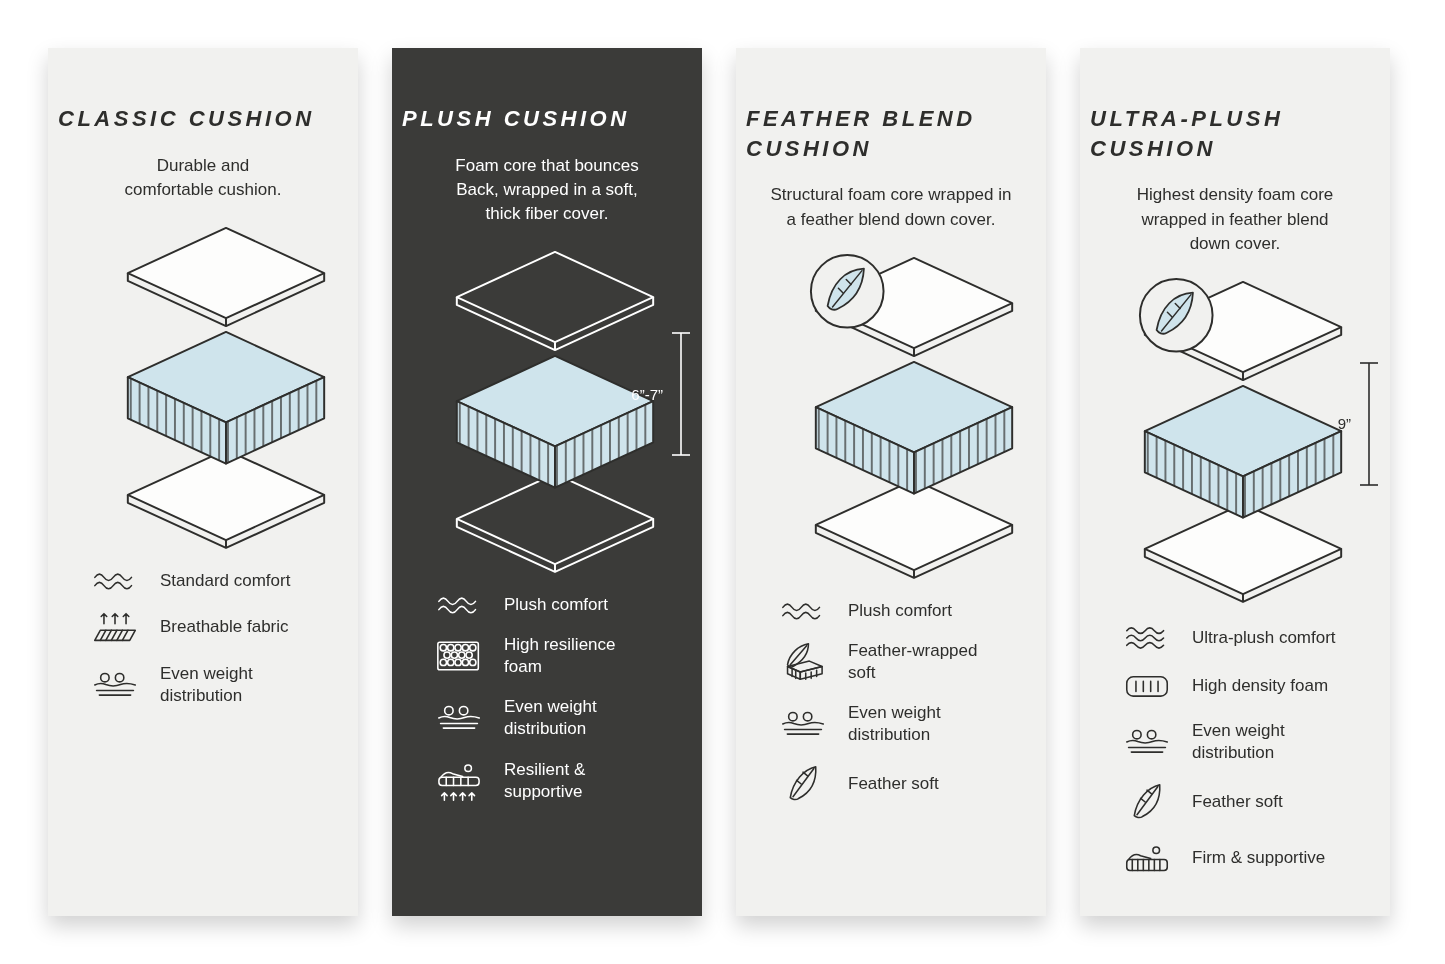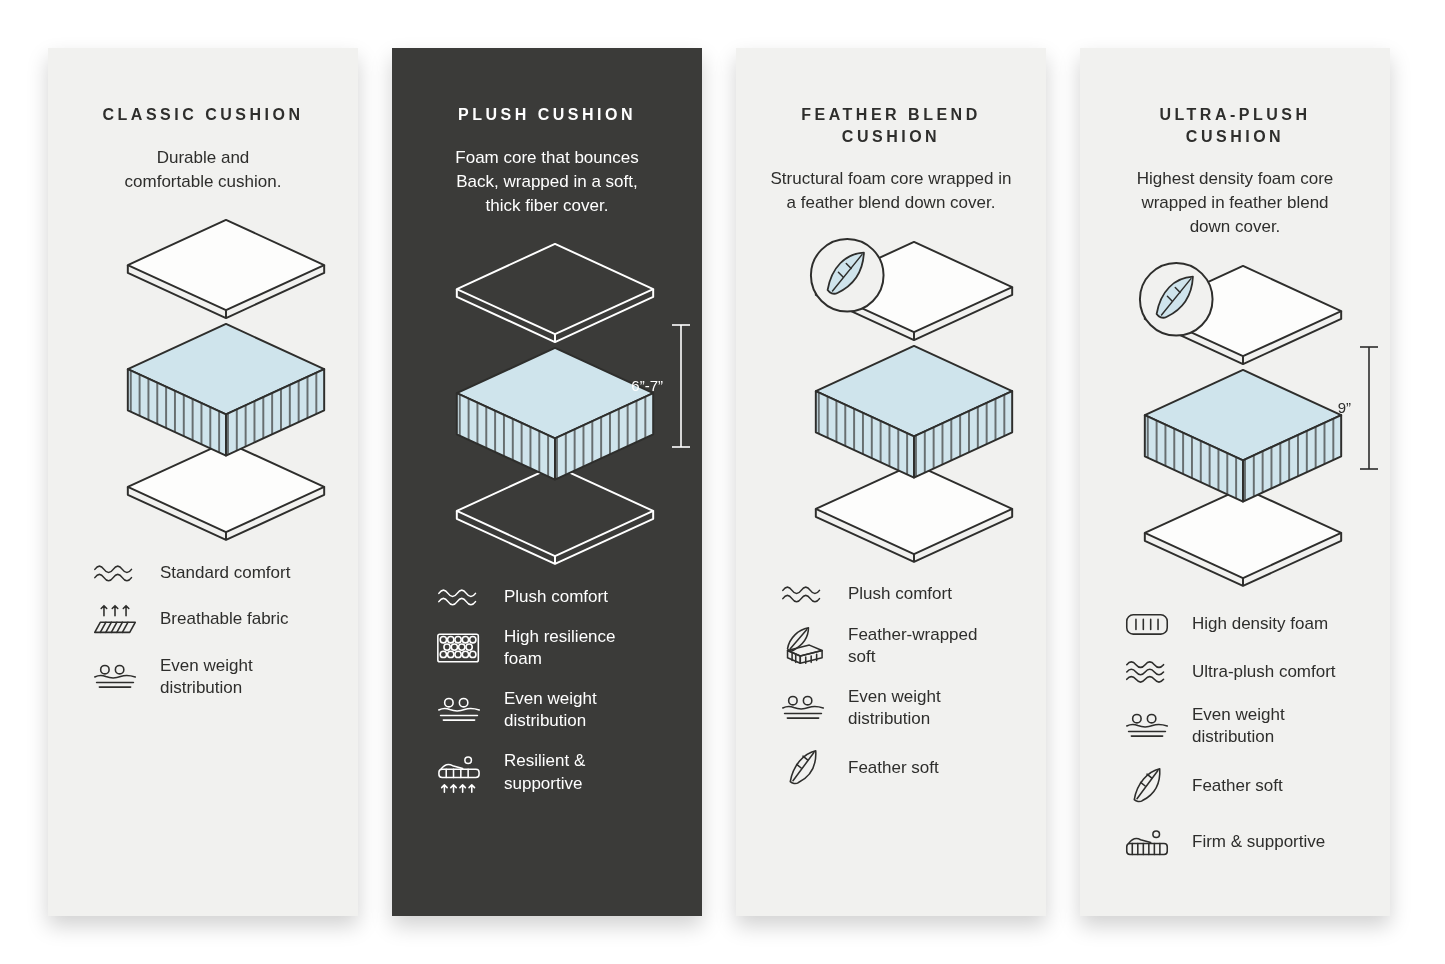--- a/index.html
+++ b/index.html
@@ -10,22 +10,22 @@
   .card{
     position:absolute;top:48px;width:310px;height:868px;
     background:var(--card-bg);
     --line:#2e2e2c;--text:#2e2e2c;--panel:#fdfdfc;--card-bg:#f1f1ef;
     box-shadow:0 10px 20px rgba(0,0,0,0.18);
   }
   .card.dark{
     --line:#ffffff;--text:#ffffff;--panel:#3b3b39;--card-bg:#3b3b39;
   }
   .card-title{
-    margin:56px 10px 0;text-align:center;font-size:16px;font-weight:700;
-    letter-spacing:3.5px;line-height:1.35;white-space:pre-line;color:var(--text);
+    margin:56px 10px 0;text-align:left;font-size:22px;font-weight:700;
+    letter-spacing:3.5px;line-height:1.35;white-space:pre-line;color:var(--text);font-style:italic;
   }
   .card-desc{
     margin:20px 16px 0;text-align:center;font-size:17px;line-height:1.42;
     white-space:pre-line;color:var(--text);
   }
   .illustration{
     position:relative;height:340px;margin-top:16px;
     display:flex;justify-content:center;align-items:center;padding-left:45px;
   }
   .illustration.with-dim .cushion{margin-right:30px;}
@@ -332,36 +332,36 @@
       <svg width="26" height="128">
         <line x1="13" y1="3" x2="13" y2="125"></line>
         <line x1="4" y1="3" x2="22" y2="3"></line>
         <line x1="4" y1="125" x2="22" y2="125"></line>
       </svg>
     </div>
   </div>
   <div class="features">
     <div class="feature">
       <span class="ficon">
-        <svg viewBox="0 0 50 34" width="46" height="32">
-          <rect x="3" y="7" width="44" height="21" rx="7"></rect>
-          <path d="M13 12 V23 M21 12 V23 M29 12 V23 M37 12 V23"></path>
-        </svg>
-      </span>
-      <span class="feature-label">High density foam</span>
-    </div>
-    <div class="feature">
-      <span class="ficon">
         <svg viewBox="0 0 50 30" width="46" height="28">
           <path d="M3 7 Q8 1 13 7 T23 7 T33 7 T43 7"></path>
           <path d="M3 15 Q8 9 13 15 T23 15 T33 15 T43 15"></path>
           <path d="M3 23 Q8 17 13 23 T23 23 T33 23 T43 23"></path>
         </svg>
       </span>
       <span class="feature-label">Ultra-plush comfort</span>
+    </div>
+    <div class="feature">
+      <span class="ficon">
+        <svg viewBox="0 0 50 34" width="46" height="32">
+          <rect x="3" y="7" width="44" height="21" rx="7"></rect>
+          <path d="M13 12 V23 M21 12 V23 M29 12 V23 M37 12 V23"></path>
+        </svg>
+      </span>
+      <span class="feature-label">High density foam</span>
     </div>
     <div class="feature">
       <span class="ficon">
         <svg viewBox="0 0 50 32" width="46" height="30">
           <circle cx="14" cy="8" r="4.6"></circle>
           <circle cx="30" cy="8" r="4.6"></circle>
           <path d="M3 16 Q9 13 15 15.5 Q23 18.5 31 15.5 Q38 13 47 16"></path>
           <path d="M5 22 H45"></path>
           <path d="M8 27 H42"></path>
         </svg>

